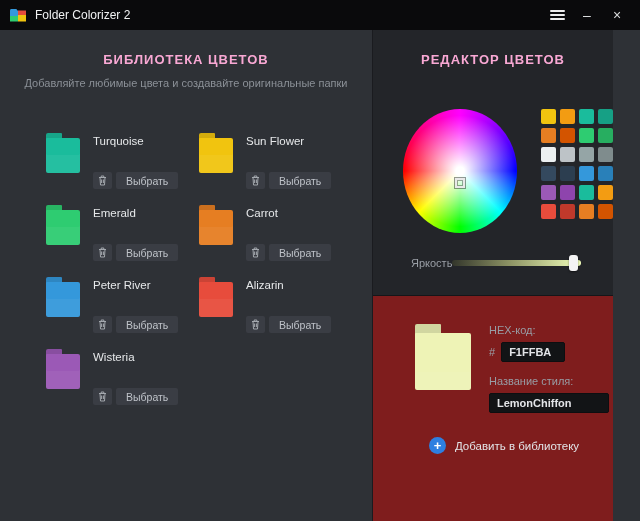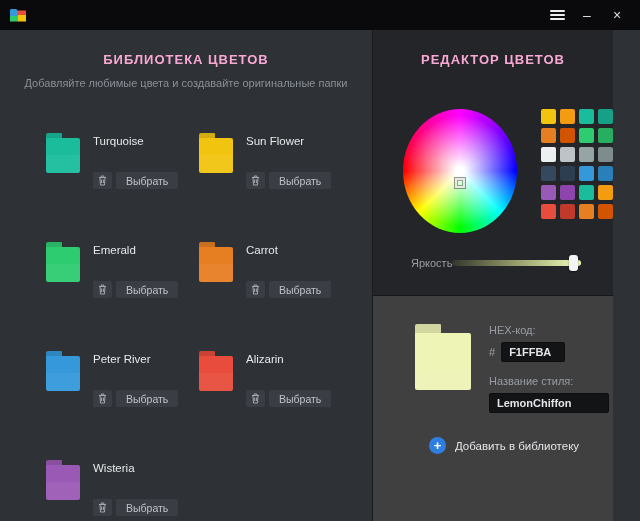--- a/index.html
+++ b/index.html
@@ -17,21 +17,21 @@
   .hamburger i { display:block; width:15px; height:2px; background:#ededed; margin:2px 0; border-radius:1px; }
 
   
   .main { display:flex; height:491px; }
   .left-panel { width:372px; background:#2e3136; padding-top:22px; }
   .right-panel { width:241px; background:#232529; border-left:1px solid #1a1b1f; padding-top:22px; display:flex; flex-direction:column; }
   h2 { margin:0; text-align:center; font-size:13px; font-weight:700; letter-spacing:1px; color:#f9a8d4; }
   .sub { margin:10px 14px 0; text-align:center; font-size:11px; color:#8b9097; }
 
   
-  .lib-grid { display:grid; grid-template-columns:1fr 1fr; row-gap:53px; padding:44px 20px 0 46px; }
+  .lib-grid { display:grid; grid-template-columns:1fr 1fr; row-gap:16px; padding:44px 20px 0 46px; }
   .lib-item { display:flex; gap:13px; }
   .folder { position:relative; color:#888; flex:none; }
   .folder.small { width:34px; height:40px; }
   .folder.big { width:56px; height:66px; }
   .folder::before { content:""; position:absolute; left:0; top:0; width:46%; background:currentColor; border-radius:2px 1px 0 0; filter:brightness(.88); }
   .folder::after { content:""; position:absolute; left:0; right:0; bottom:0; background:currentColor; border-radius:1px 2px 2px 2px; box-shadow: inset 0 -18px 0 rgba(255,255,255,.05); }
   .folder.small::before { height:7px; }
   .folder.small::after { top:5px; }
   .folder.big::before { height:11px; }
   .folder.big::after { top:9px; }
@@ -49,38 +49,39 @@
   .wheel-selector { position:absolute; left:46%; top:56%; width:10px; height:10px; border:2px solid #e9e9e9;
     box-shadow: 0 0 0 1px rgba(0,0,0,.4), inset 0 0 0 1px rgba(0,0,0,.35); }
   .swatches { display:grid; grid-template-columns:repeat(4, 15px); gap:4px; }
   .swatch { width:15px; height:15px; border-radius:2px; cursor:pointer; }
 
   .brightness-row { display:flex; align-items:center; padding:24px 32px 0 38px; }
   .b-label { font-size:11px; color:#9a9fa6; flex:none; }
   .slider { position:relative; flex:1; height:6px; border-radius:3px; background:linear-gradient(90deg, #33362b, #8e9465 45%, #f1ffba); }
   .slider-handle { position:absolute; right:3px; top:-5px; width:9px; height:16px; border-radius:3px; background:#f4f4f4; box-shadow:0 1px 2px rgba(0,0,0,.5); cursor:grab; }
 
-  .bottom-section { margin-top:26px; flex:1; background:#404040; border-top:1px solid #151619; padding:28px 20px 0 42px; }
+  .bottom-section { margin-top:26px; flex:1; background:#7f1d1d; border-top:1px solid #151619; padding:28px 20px 0 42px; }
   .fields-row { display:flex; gap:18px; }
   .field-label { font-size:11px; color:#989da5; margin-bottom:6px; }
   .hex-row { display:flex; align-items:center; gap:6px; margin-bottom:13px; }
   .hash { font-size:11px; color:#9aa0a8; }
   .dark-input { background:#121416; border:1px solid #0d0e10; border-radius:2px; color:#e3e5e8; font-size:11px; height:20px; padding:0 7px; font-family:inherit;font-weight:bold; }
   .hex-input { width:64px; }
   .name-input { width:120px; }
   .add-row { margin-top:24px; display:flex; justify-content:center; align-items:center; gap:9px; cursor:pointer; color:#e2e4e7; font-size:11.5px; }
   .plus-circle { width:17px; height:17px; border-radius:50%; background:#2e7fe0; color:#fff; font-size:13px; line-height:17px; text-align:center; font-weight:700; flex:none; }
 </style>
 </head>
 <body>
 
 <div class="window">
 
   <div class="titlebar">
     <div class="app-icon"></div>
+    <div class="tb-title">Folder Colorizer 2</div>
     <div class="tb-right">
       <div class="tb-btn">
         <span class="hamburger">
             <i></i>
             <i></i>
             <i></i>
           </span>
       </div>
       <div class="tb-btn">–</div>
       <div class="tb-btn">×</div>

